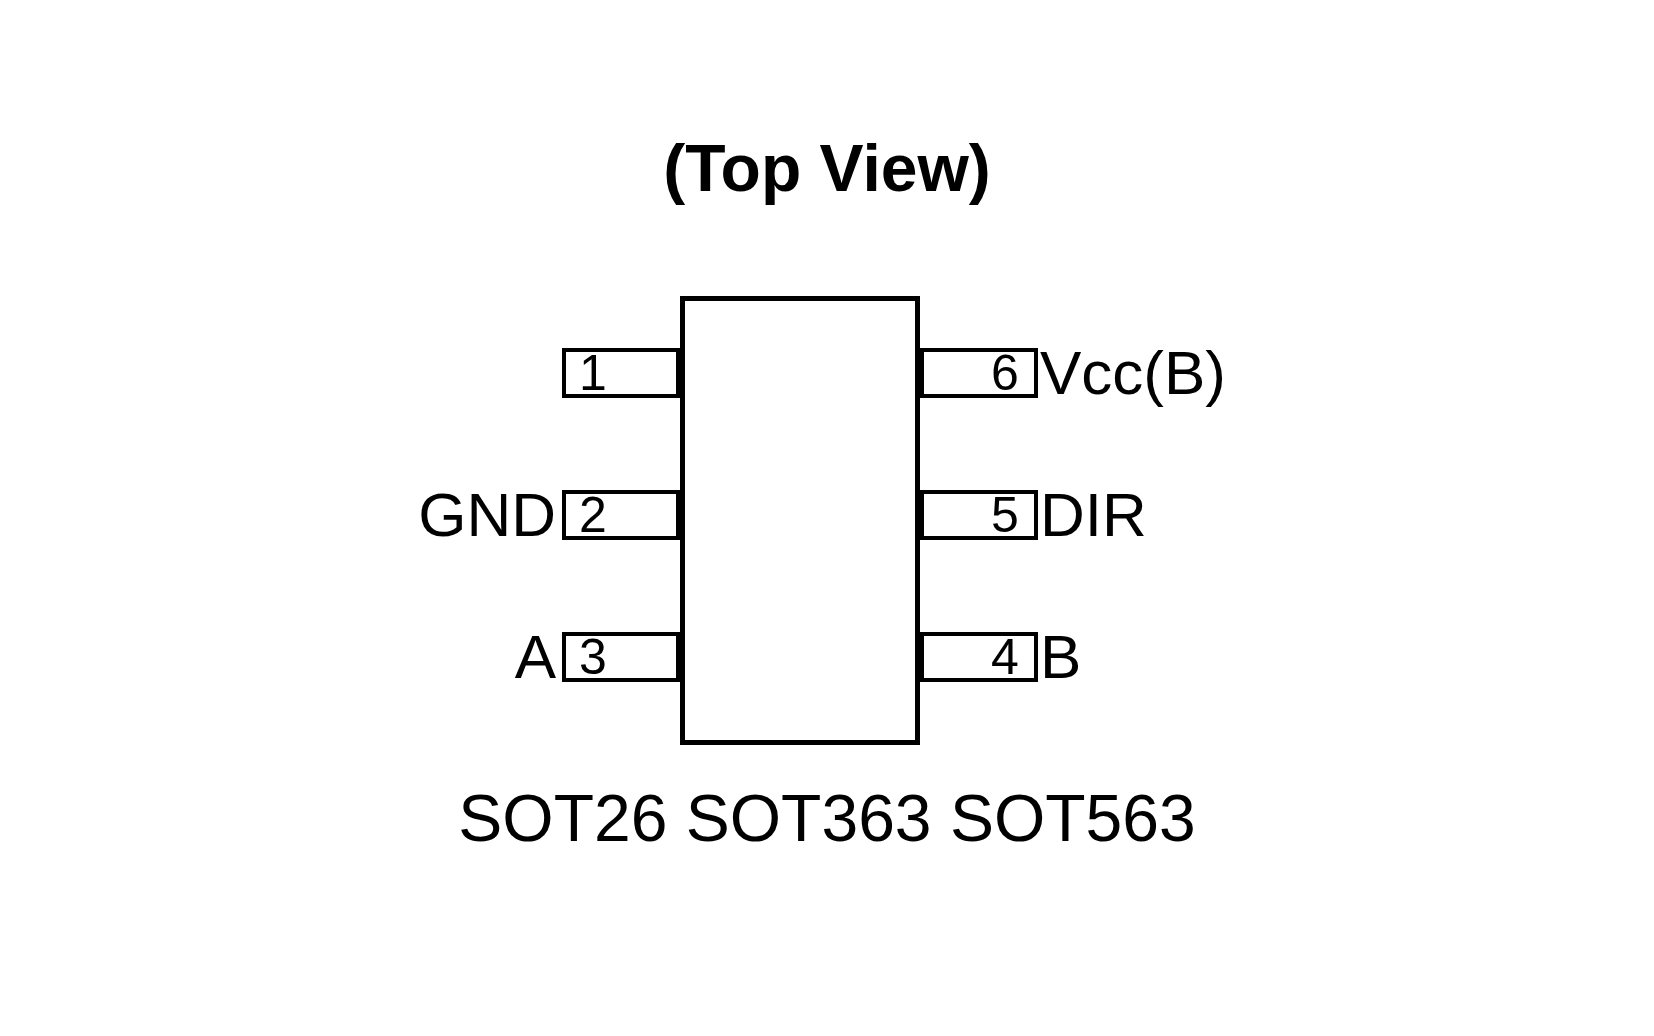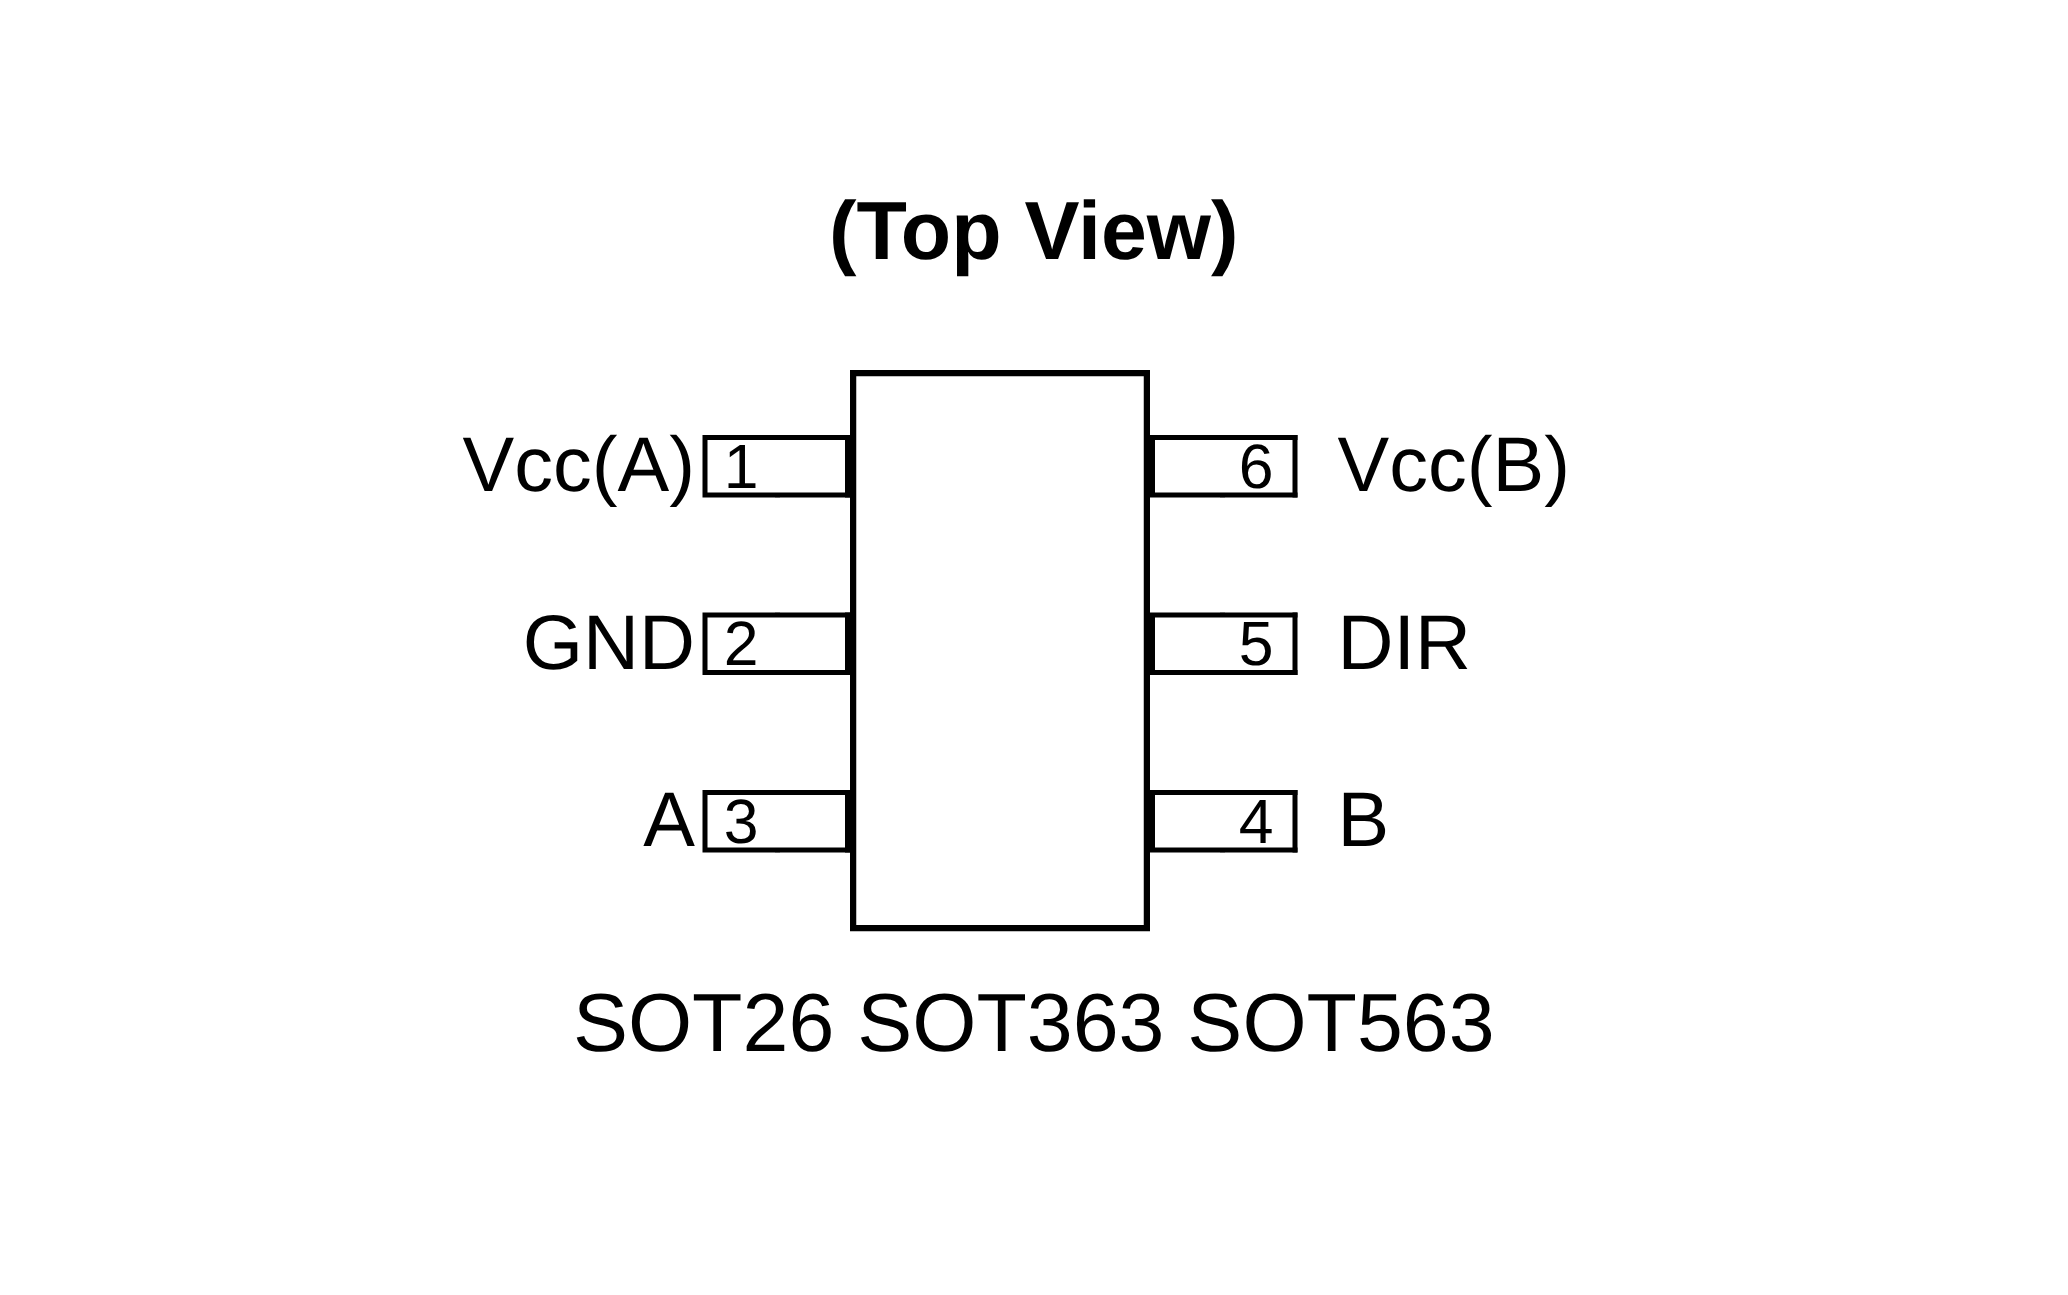--- a/index.html
+++ b/index.html
@@ -27,21 +27,20 @@
     left: 0;
     top: 128;
     width: 1654px;
     top: 128px;
     text-align: center;
     font-size: 66px;
     font-weight: bold;
     letter-spacing: 0px;
     line-height: 80px;
     white-space: nowrap;
-    margin-top: 16px;
   }
 
   
   .body-rect {
     position: absolute;
     left: 680px;
     top: 296px;
     width: 240px;
     height: 449px;
     border: 5px solid #000000;
@@ -60,21 +59,21 @@
   .pin-row.right { left: 920px;  width: 420px; justify-content: flex-start; }
 
   
   .sig {
     font-size: 62px;
     font-weight: normal;
     line-height: 50px;
     white-space: nowrap;
   }
   .pin-row.left  .sig { margin-right: 6px; }
-  .pin-row.right .sig { margin-left: 32px; }
+  .pin-row.right .sig { margin-left: 2px; }
 
   
   .pad {
     width: 62px;
     height: 50px;
     border: 4px solid #000000;
     box-sizing: border-box;
     background: #ffffff;
     display: flex;
     align-items: center;
@@ -111,21 +110,20 @@
 </head>
 <body>
 
 <div id="diagram">
 
   <div class="title">(Top View)</div>
 
   <div class="body-rect"></div>
 
   <div class="pin-row left" style="top:348px;">
-    <span class="sig">Vcc(A)</span>
     <span class="pad">1</span>
     <span class="lead"></span>
   </div>
 
   <div class="pin-row left" style="top:490px;align-items:flex-end;">
     <span class="sig">GND</span>
     <span class="pad">2</span>
     <span class="lead"></span>
   </div>
 

